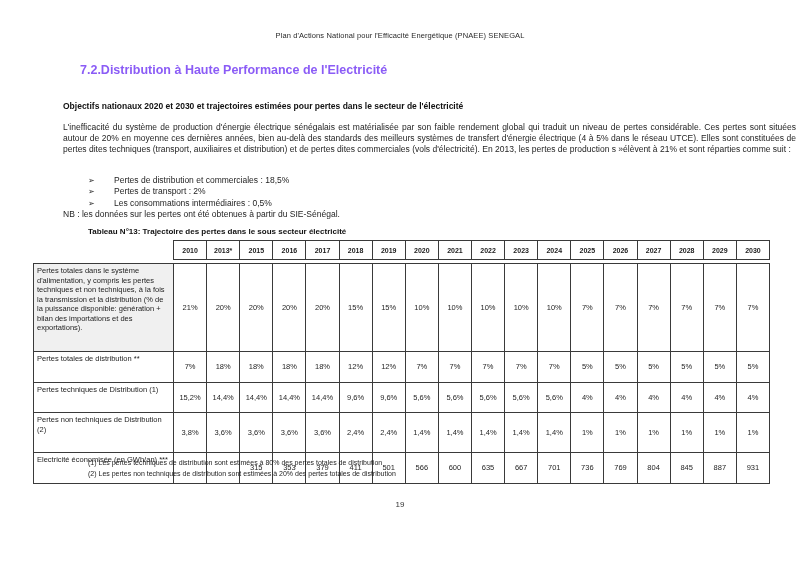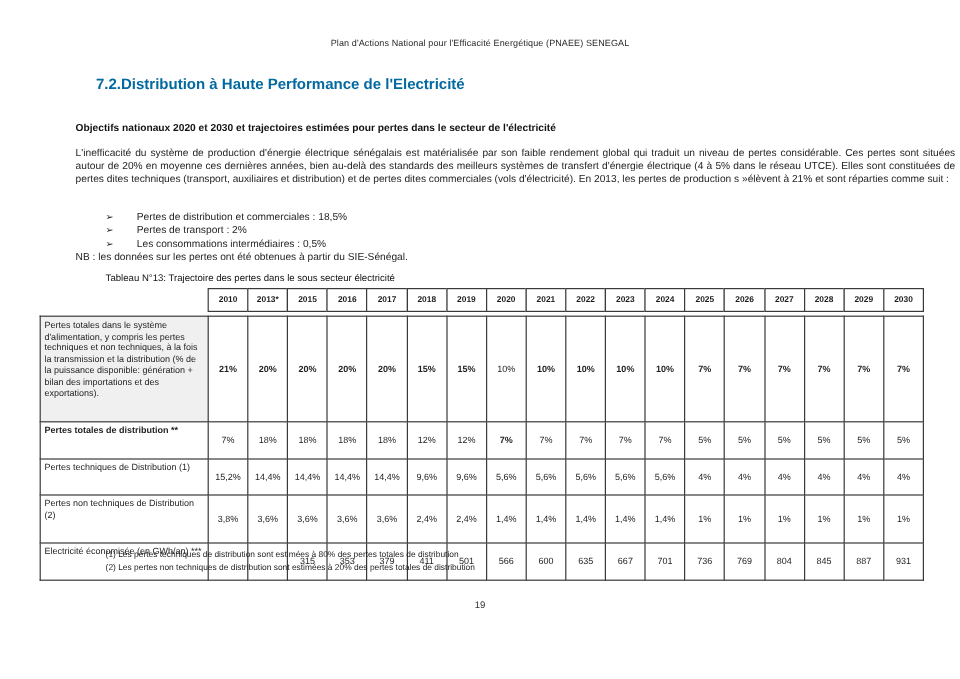--- a/index.html
+++ b/index.html
@@ -10,40 +10,40 @@
     color:#1b1b1b;
   }
   .page { position:absolute; inset:0; width:800px; height:566px; background:#fff; overflow:hidden; }
 
   .running-header {
     position:absolute; top:31px; left:0; width:100%;
     text-align:center; font-size:7.5px; color:#2a2a2a; letter-spacing:0.1px;
   }
   .section-title {
     position:absolute; top:63px; left:80px;
-    font-size:12.5px; font-weight:bold; color:#0369a1;
+    font-size:12.5px; font-weight:bold; color:#8b5cf6;
   }
   .objectives-heading {
     position:absolute; top:101px; left:63px;
     font-size:8.5px; font-weight:bold; color:#111;
   }
   .body-paragraph {
     position:absolute; top:122px; left:63px; width:733px;
     font-size:8.5px; line-height:11.2px; text-align:justify; color:#1e1e1e;
   }
   .bullet-list { position:absolute; top:175px; left:88px; width:600px; }
   .bullet-item { display:flex; font-size:8.5px; line-height:11.3px; color:#1e1e1e; }
   .bullet-marker { width:26px; font-size:8px; }
   .nb-note {
     position:absolute; top:209px; left:63px;
     font-size:8.5px; color:#1e1e1e;
   }
   .table-caption {
     position:absolute; top:227px; left:88px;
-    font-size:8px; font-weight:normal; color:#111;
+    font-size:8px; font-weight:bold; color:#111;
   }
 
   .table-wrap { position:absolute; top:240px; left:33px; width:737px; }
   .year-header-row {
     display:flex; margin-left:140px; width:597px; height:20px;
   }
   .yh {
     flex:1; border:1px solid #3a3a3a; margin-left:-1px;
     display:flex; align-items:center; justify-content:center;
     font-size:7px; font-weight:bold; background:#fff;
@@ -53,21 +53,21 @@
 
   table.body-table {
     width:737px; border-collapse:collapse; table-layout:fixed;
   }
   table.body-table td {
     border:1px solid #3a3a3a; vertical-align:middle;
     font-size:7.5px; color:#1e1e1e; overflow:hidden;
   }
   td.lbl { width:140px; padding:2px 4px 18px 3px; font-size:7px; line-height:9.5px; text-align:left; }
   td.val { text-align:center; }
-  .b { font-weight:bold; }
+  .b { font-weight:normal; }
   tr:nth-child(1) { height:88px; }
   tr:nth-child(1) td.lbl { background:#f0f0f0; }
   tr:nth-child(2) { height:15px; }
   tr:nth-child(3) { height:18px; }
   tr:nth-child(4) { height:20px; }
   tr:nth-child(5) { height:20px; }
   tr:nth-child(6) { height:30px; }
   tr:nth-child(6) td.val { font-size:16px; text-align:right; padding-right:4px; color:#222; }
   tr:nth-child(6) td.lbl { font-size:7px; }
 

